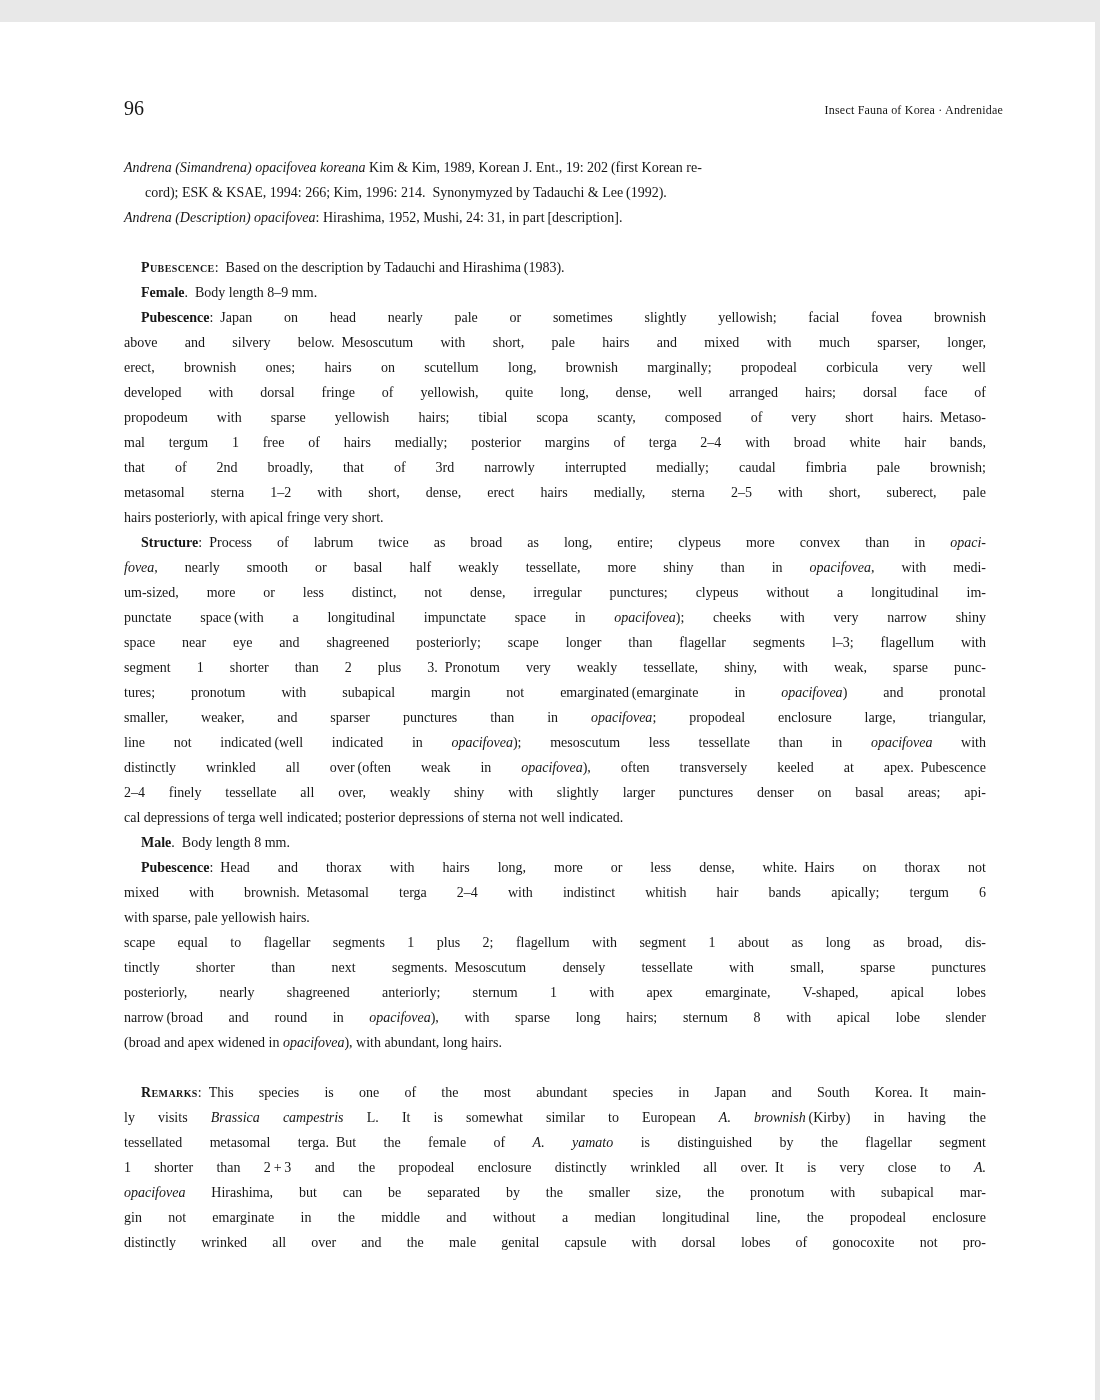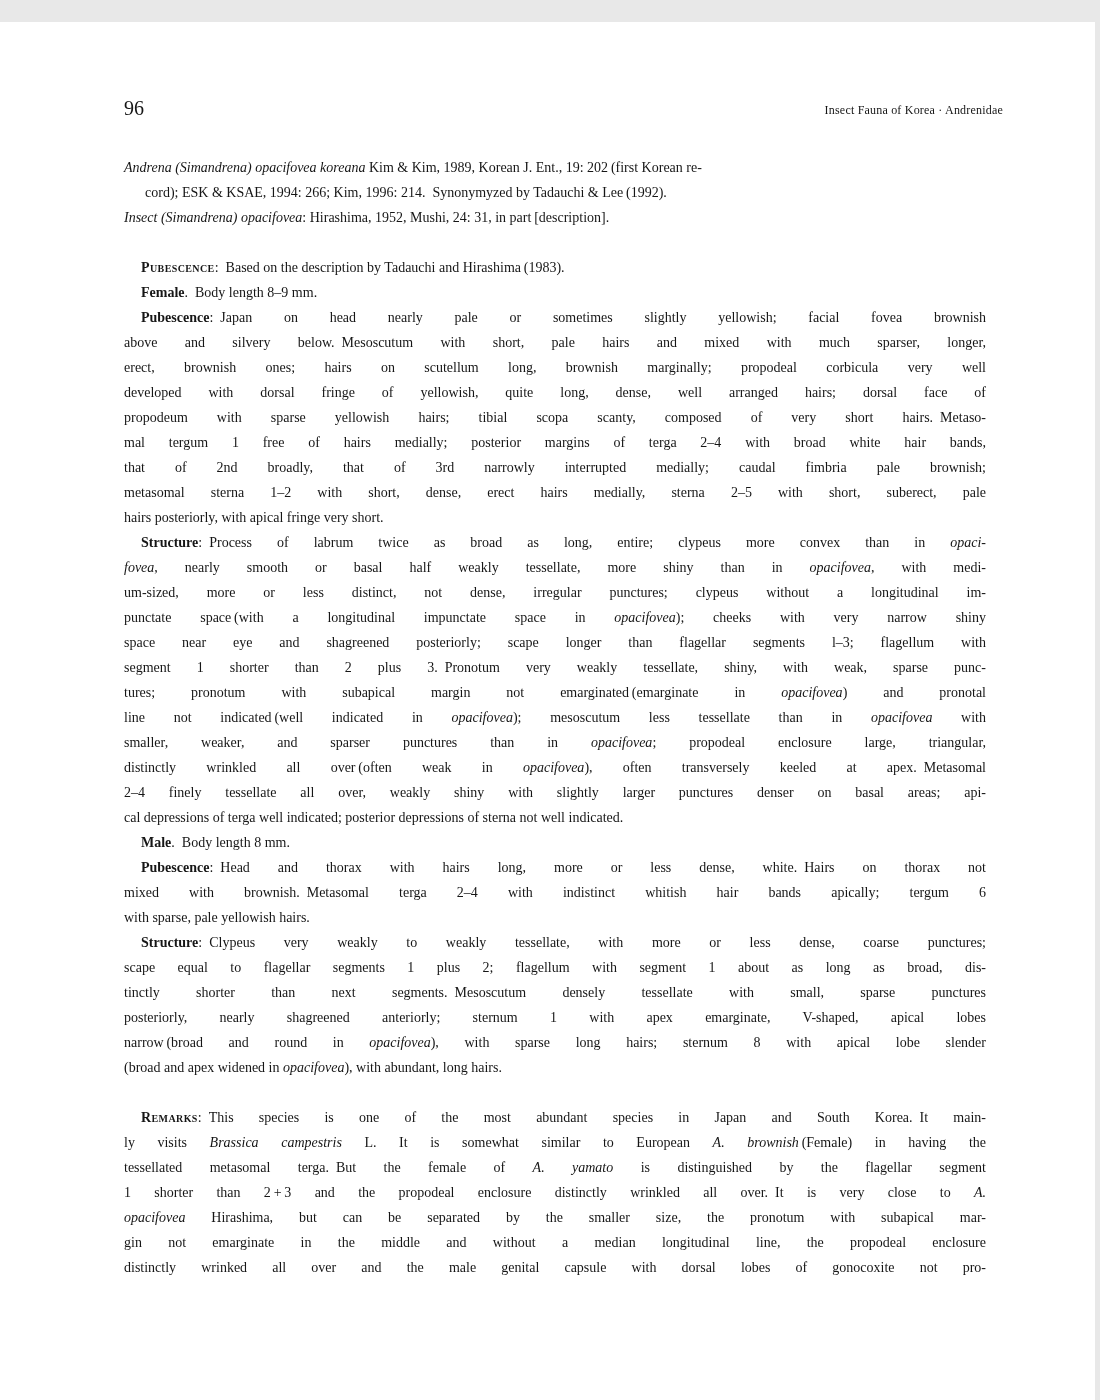--- a/index.html
+++ b/index.html
@@ -51,21 +51,21 @@
 
 <div class="page">
   <div class="page-number">96</div>
   <div class="running-title">Insect Fauna of Korea · Andrenidae</div>
   <div class="body-text">
       <div class="para">
         <div class="line"><span class="i">Andrena (Simandrena) opacifovea koreana</span><span> Kim &amp; Kim, 1989, Korean J. Ent., 19: 202 (first Korean re-</span></div>
         <div class="line ind2"><span>cord); ESK &amp; KSAE, 1994: 266; Kim, 1996: 214. Synonymyzed by Tadauchi &amp; Lee (1992).</span></div>
       </div>
       <div class="para">
-        <div class="line"><span class="i">Insect (Simandrena) opacifovea</span><span>: Hirashima, 1952, Mushi, 24: 31, in part [description].</span></div>
+        <div class="line"><span class="i">Andrena (Description) opacifovea</span><span>: Hirashima, 1952, Mushi, 24: 31, in part [description].</span></div>
       </div>
       <div class="para gap">
         <div class="line ind1"><span class="sc">Pubescence</span><span>: Based on the description by Tadauchi and Hirashima (1983).</span></div>
       </div>
       <div class="para">
         <div class="line ind1"><span class="b">Female</span><span>. Body length 8–9 mm.</span></div>
       </div>
       <div class="para">
         <div class="line j ind1"><span class="b">Pubescence</span><span>: Japan on head nearly pale or sometimes slightly yellowish; facial fovea brownish</span></div>
         <div class="line j"><span>above and silvery below. Mesoscutum with short, pale hairs and mixed with much sparser, longer,</span></div>
@@ -78,45 +78,44 @@
         <div class="line"><span>hairs posteriorly, with apical fringe very short.</span></div>
       </div>
       <div class="para">
         <div class="line j ind1"><span class="b">Structure</span><span>: Process of labrum twice as broad as long, entire; clypeus more convex than in </span><span class="i">opaci-</span></div>
         <div class="line j"><span class="i">fovea</span><span>, nearly smooth or basal half weakly tessellate, more shiny than in </span><span class="i">opacifovea</span><span>, with medi-</span></div>
         <div class="line j"><span>um-sized, more or less distinct, not dense, irregular punctures; clypeus without a longitudinal im-</span></div>
         <div class="line j"><span>punctate space (with a longitudinal impunctate space in </span><span class="i">opacifovea</span><span>); cheeks with very narrow shiny</span></div>
         <div class="line j"><span>space near eye and shagreened posteriorly; scape longer than flagellar segments l–3; flagellum with</span></div>
         <div class="line j"><span>segment 1 shorter than 2 plus 3. Pronotum very weakly tessellate, shiny, with weak, sparse punc-</span></div>
         <div class="line j"><span>tures; pronotum with subapical margin not emarginated (emarginate in </span><span class="i">opacifovea</span><span>) and pronotal</span></div>
+        <div class="line j"><span>smaller, weaker, and sparser punctures than in </span><span class="i">opacifovea</span><span>; propodeal enclosure large, triangular,</span></div>
         <div class="line j"><span>line not indicated (well indicated in </span><span class="i">opacifovea</span><span>); mesoscutum less tessellate than in </span><span class="i">opacifovea</span><span> with</span></div>
-        <div class="line j"><span>smaller, weaker, and sparser punctures than in </span><span class="i">opacifovea</span><span>; propodeal enclosure large, triangular,</span></div>
-        <div class="line j"><span>distinctly wrinkled all over (often weak in </span><span class="i">opacifovea</span><span>), often transversely keeled at apex. Metasomal</span></div>
+        <div class="line j"><span>distinctly wrinkled all over (often weak in </span><span class="i">opacifovea</span><span>), often transversely keeled at apex. Pubescence</span></div>
         <div class="line j"><span>2–4 finely tessellate all over, weakly shiny with slightly larger punctures denser on basal areas; api-</span></div>
         <div class="line"><span>cal depressions of terga well indicated; posterior depressions of sterna not well indicated.</span></div>
       </div>
       <div class="para">
         <div class="line ind1"><span class="b">Male</span><span>. Body length 8 mm.</span></div>
       </div>
       <div class="para">
         <div class="line j ind1"><span class="b">Pubescence</span><span>: Head and thorax with hairs long, more or less dense, white. Hairs on thorax not</span></div>
         <div class="line j"><span>mixed with brownish. Metasomal terga 2–4 with indistinct whitish hair bands apically; tergum 6</span></div>
         <div class="line"><span>with sparse, pale yellowish hairs.</span></div>
       </div>
       <div class="para">
-        <div class="line j ind1"><span class="b">Structure</span><span>: Clypeus very weakly to weakly tessellate, with more or less dense, coarse punctures;</span></div>
         <div class="line j"><span>scape equal to flagellar segments 1 plus 2; flagellum with segment 1 about as long as broad, dis-</span></div>
         <div class="line j"><span>tinctly shorter than next segments. Mesoscutum densely tessellate with small, sparse punctures</span></div>
         <div class="line j"><span>posteriorly, nearly shagreened anteriorly; sternum 1 with apex emarginate, V-shaped, apical lobes</span></div>
         <div class="line j"><span>narrow (broad and round in </span><span class="i">opacifovea</span><span>), with sparse long hairs; sternum 8 with apical lobe slender</span></div>
         <div class="line"><span>(broad and apex widened in </span><span class="i">opacifovea</span><span>), with abundant, long hairs.</span></div>
       </div>
       <div class="para gap">
         <div class="line j ind1"><span class="sc">Remarks</span><span>: This species is one of the most abundant species in Japan and South Korea. It main-</span></div>
-        <div class="line j"><span>ly visits </span><span class="i">Brassica campestris</span><span> L. It is somewhat similar to European </span><span class="i">A. brownish</span><span> (Female) in having the</span></div>
+        <div class="line j"><span>ly visits </span><span class="i">Brassica campestris</span><span> L. It is somewhat similar to European </span><span class="i">A. brownish</span><span> (Kirby) in having the</span></div>
         <div class="line j"><span>tessellated metasomal terga. But the female of </span><span class="i">A. yamato</span><span> is distinguished by the flagellar segment</span></div>
         <div class="line j"><span>1 shorter than 2 + 3 and the propodeal enclosure distinctly wrinkled all over. It is very close to </span><span class="i">A.</span></div>
         <div class="line j"><span class="i">opacifovea</span><span> Hirashima, but can be separated by the smaller size, the pronotum with subapical mar-</span></div>
         <div class="line j"><span>gin not emarginate in the middle and without a median longitudinal line, the propodeal enclosure</span></div>
         <div class="line j"><span>distinctly wrinked all over and the male genital capsule with dorsal lobes of gonocoxite not pro-</span></div>
       </div>
     </div>
 </div>
 
 </body></html>

